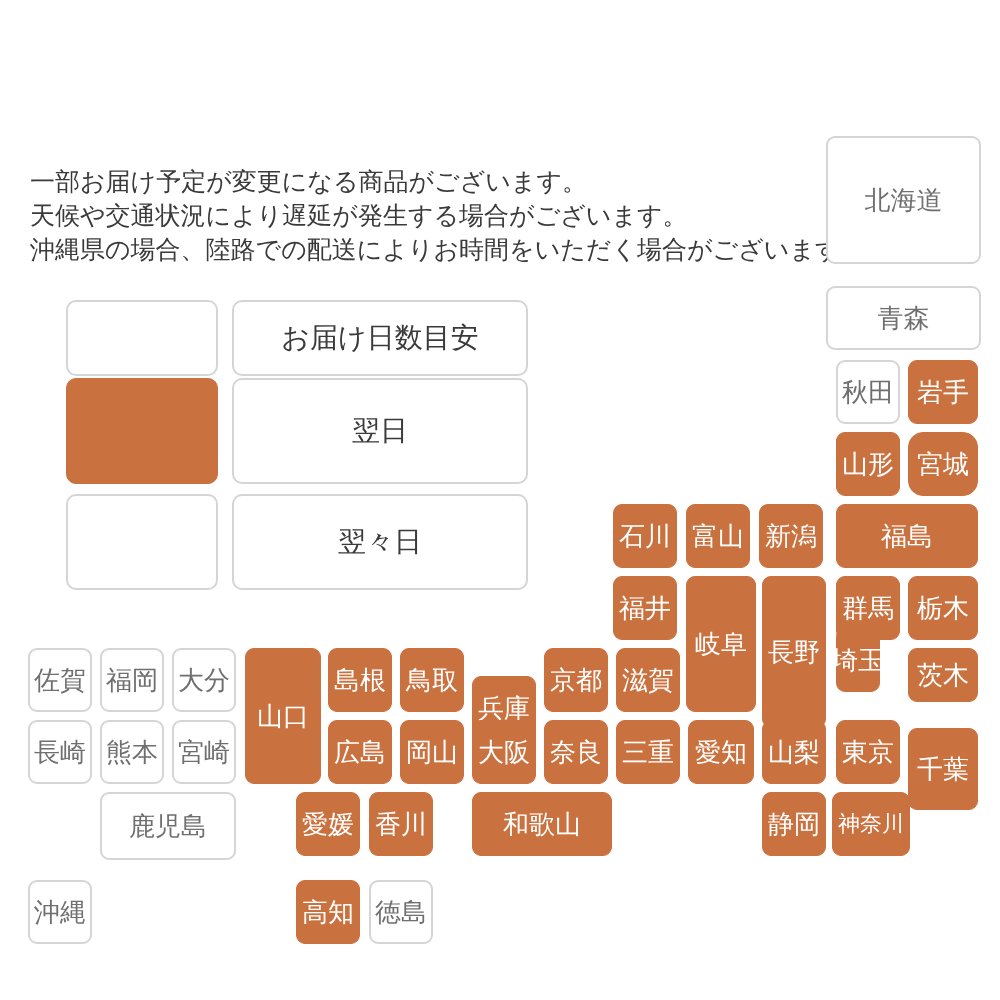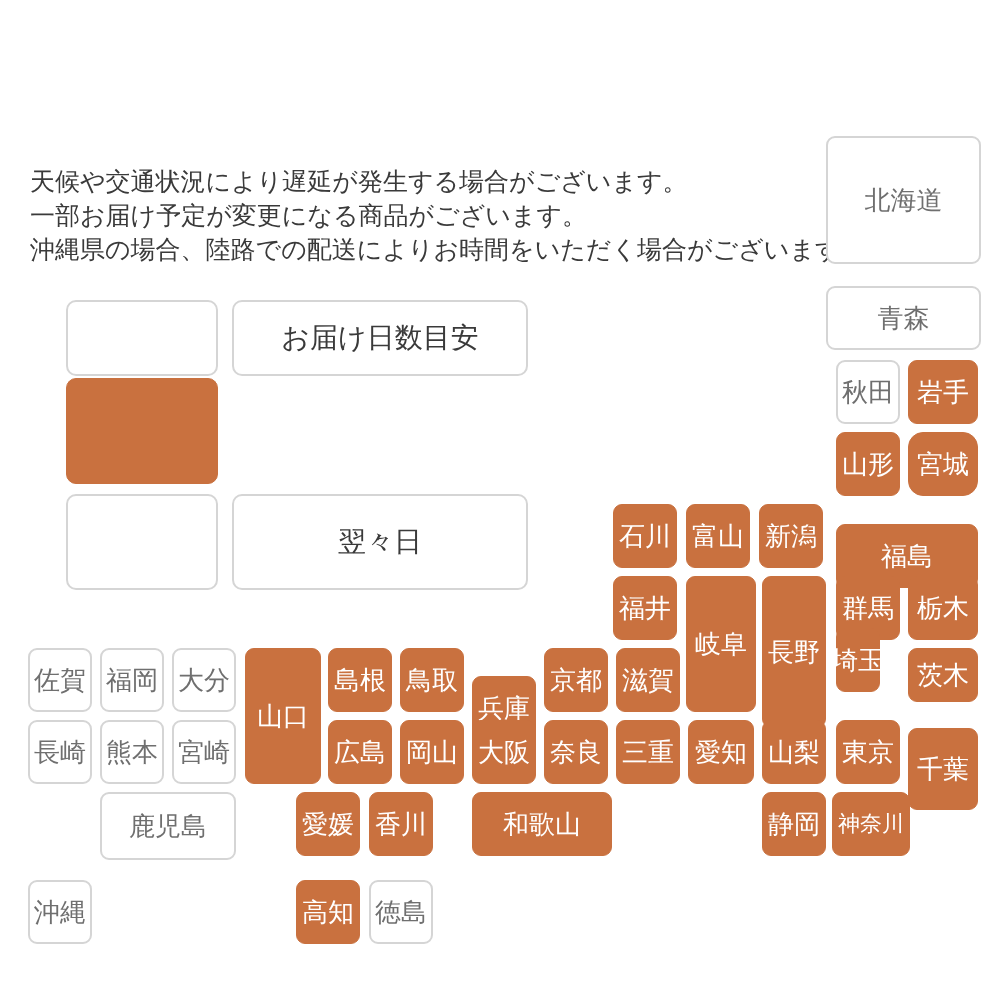--- a/index.html
+++ b/index.html
@@ -73,31 +73,34 @@
     border-radius: 10px;
   }
 </style>
 </head>
 <body>
 
 <div id="page">
 
 
   <div class="notes">
+    <div>一部お届け予定が変更になる商品がございます。</div>
     <div>天候や交通状況により遅延が発生する場合がございます。</div>
-    <div>一部お届け予定が変更になる商品がございます。</div>
     <div>沖縄県の場合、陸路での配送によりお時間をいただく場合がございます。</div>
   </div>
 
   <div class="cell empty legend-box" style="left:66px; top:300px; width:152px; height:76px;"></div>
   <div class="cell empty legend-box" style="left:232px; top:300px; width:296px; height:76px;">
     <span class="legend-label">お届け日数目安</span>
   </div>
 
   <div class="cell filled legend-box" style="left:66px; top:378px; width:152px; height:106px;"></div>
+  <div class="cell empty legend-box" style="left:232px; top:378px; width:296px; height:106px;">
+    <span class="legend-label">翌日</span>
+  </div>
 
   <div class="cell empty legend-box" style="left:66px; top:494px; width:152px; height:96px;"></div>
   <div class="cell empty legend-box" style="left:232px; top:494px; width:296px; height:96px;">
     <span class="legend-label">翌々日</span>
   </div>
 
   <div id="map-layer">
       <div class="cell empty" style="left: 826px; top: 136px; width: 155px; height: 128px;">
         <span>北海道</span>
       </div>
@@ -118,21 +121,21 @@
       </div>
       <div class="cell filled" style="left: 613px; top: 504px; width: 64px; height: 64px;">
         <span>石川</span>
       </div>
       <div class="cell filled" style="left: 686px; top: 504px; width: 64px; height: 64px;">
         <span>富山</span>
       </div>
       <div class="cell filled" style="left: 759px; top: 504px; width: 64px; height: 64px;">
         <span>新潟</span>
       </div>
-      <div class="cell filled" style="left: 836px; top: 504px; width: 142px; height: 64px; margin-top: 20px;">
+      <div class="cell filled" style="left: 836px; top: 504px; width: 142px; height: 64px;">
         <span>福島</span>
       </div>
       <div class="cell filled" style="left: 613px; top: 576px; width: 64px; height: 64px;">
         <span>福井</span>
       </div>
       <div class="cell filled" style="left: 686px; top: 576px; width: 70px; height: 136px;">
         <span>岐阜</span>
       </div>
       <div class="cell filled" style="left: 762px; top: 576px; width: 64px; height: 152px;">
         <span>長野</span>

